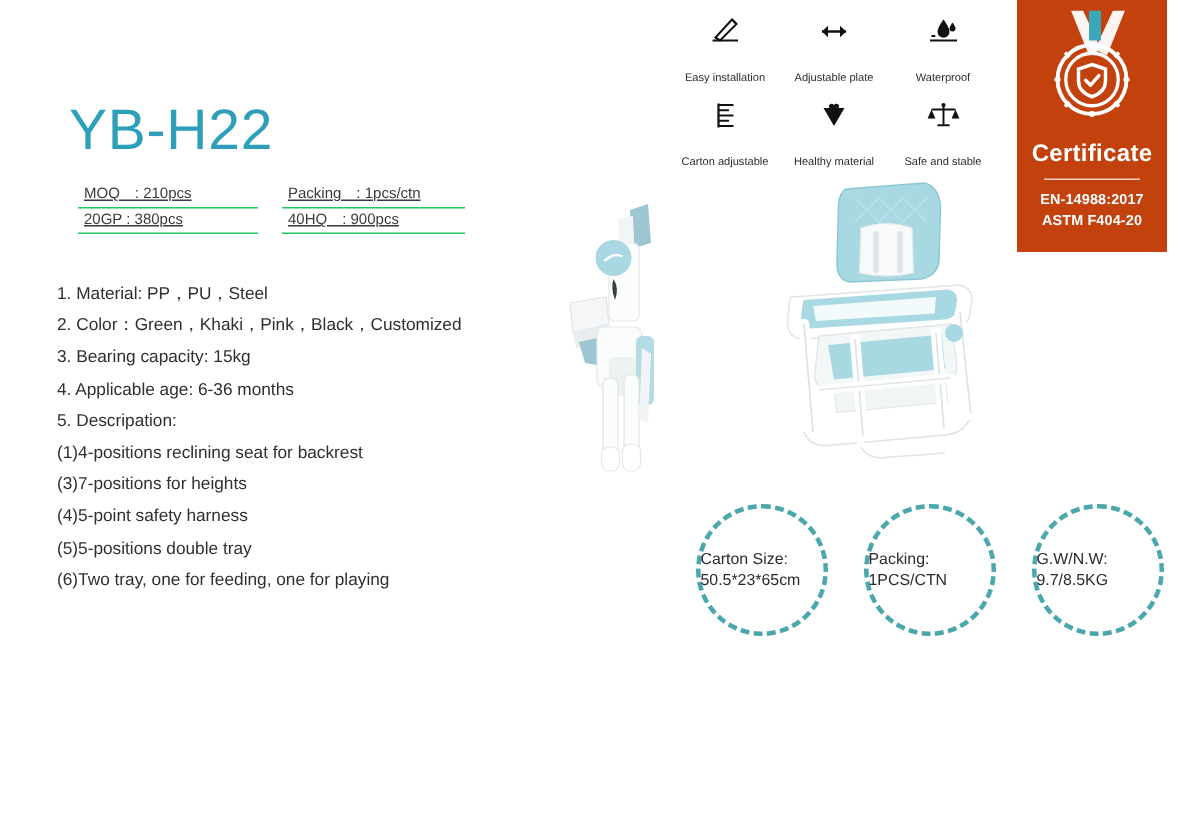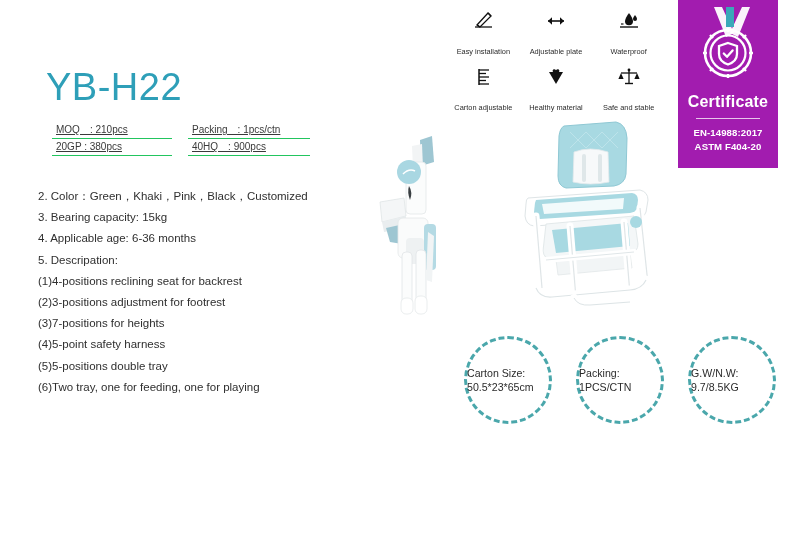--- a/index.html
+++ b/index.html
@@ -105,21 +105,21 @@
     text-align: center;
   }
 
   
   .certificate-panel {
     position: absolute;
     left: 678px;
     top: 0;
     width: 100px;
     height: 168px;
-    background: #a21caf;
+    background: #c2410c;
     display: flex;
     flex-direction: column;
     align-items: center;
   }
   .cert-medal {
     margin-top: 7px;
   }
   .cert-title {
     color: #ffffff;
     font-size: 16px;
@@ -198,26 +198,26 @@
     <div class="spec-cell col-left">MOQ : 210pcs</div>
     <div class="spec-cell col-right">Packing : 1pcs/ctn</div>
   </div>
   <div class="spec-row">
     <div class="spec-cell col-left">20GP : 380pcs</div>
     <div class="spec-cell col-right">40HQ : 900pcs</div>
   </div>
 </div>
 
 <div class="feature-list">
+  <div class="feature-line">1. Material: PP，PU，Steel</div>
   <div class="feature-line">2. Color：Green，Khaki，Pink，Black，Customized</div>
   <div class="feature-line">3.  Bearing capacity: 15kg</div>
   <div class="feature-line">4. Applicable age: 6-36 months</div>
   <div class="feature-line">5.  Descripation:</div>
   <div class="desc-line">(1)4-positions reclining seat for backrest</div>
-  <div class="desc-line">(2)3-positions adjustment for footrest</div>
   <div class="desc-line">(3)7-positions for heights</div>
   <div class="desc-line">(4)5-point safety harness</div>
   <div class="desc-line">(5)5-positions double tray</div>
   <div class="desc-line">(6)Two tray, one for feeding, one for playing</div>
 </div>
 
 <div class="icon-grid">
 
   <div class="icon-cell">
     <div class="icon-glyph">

